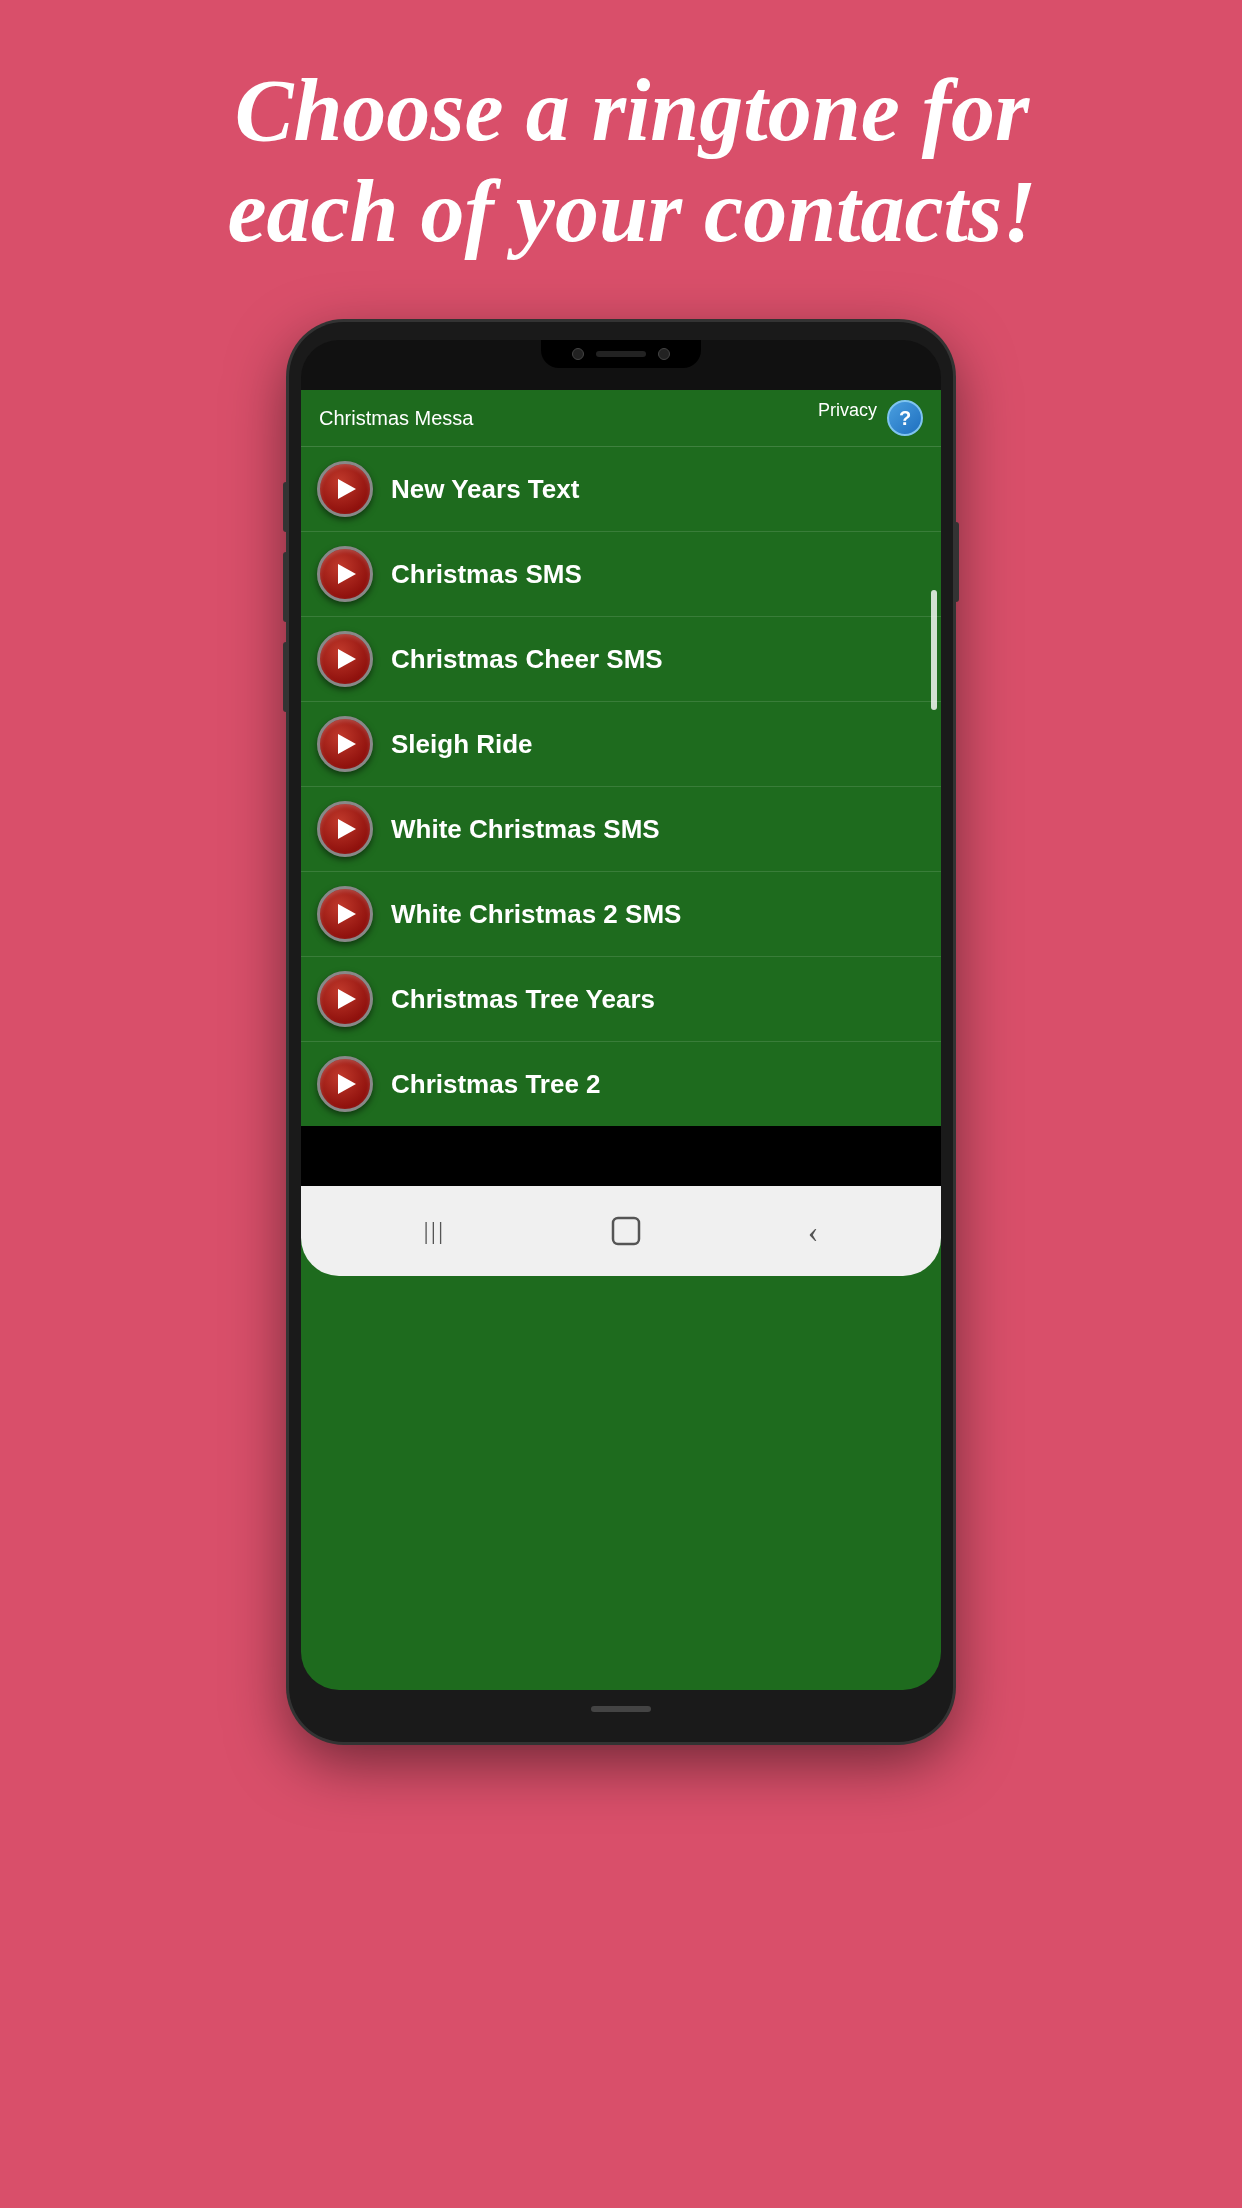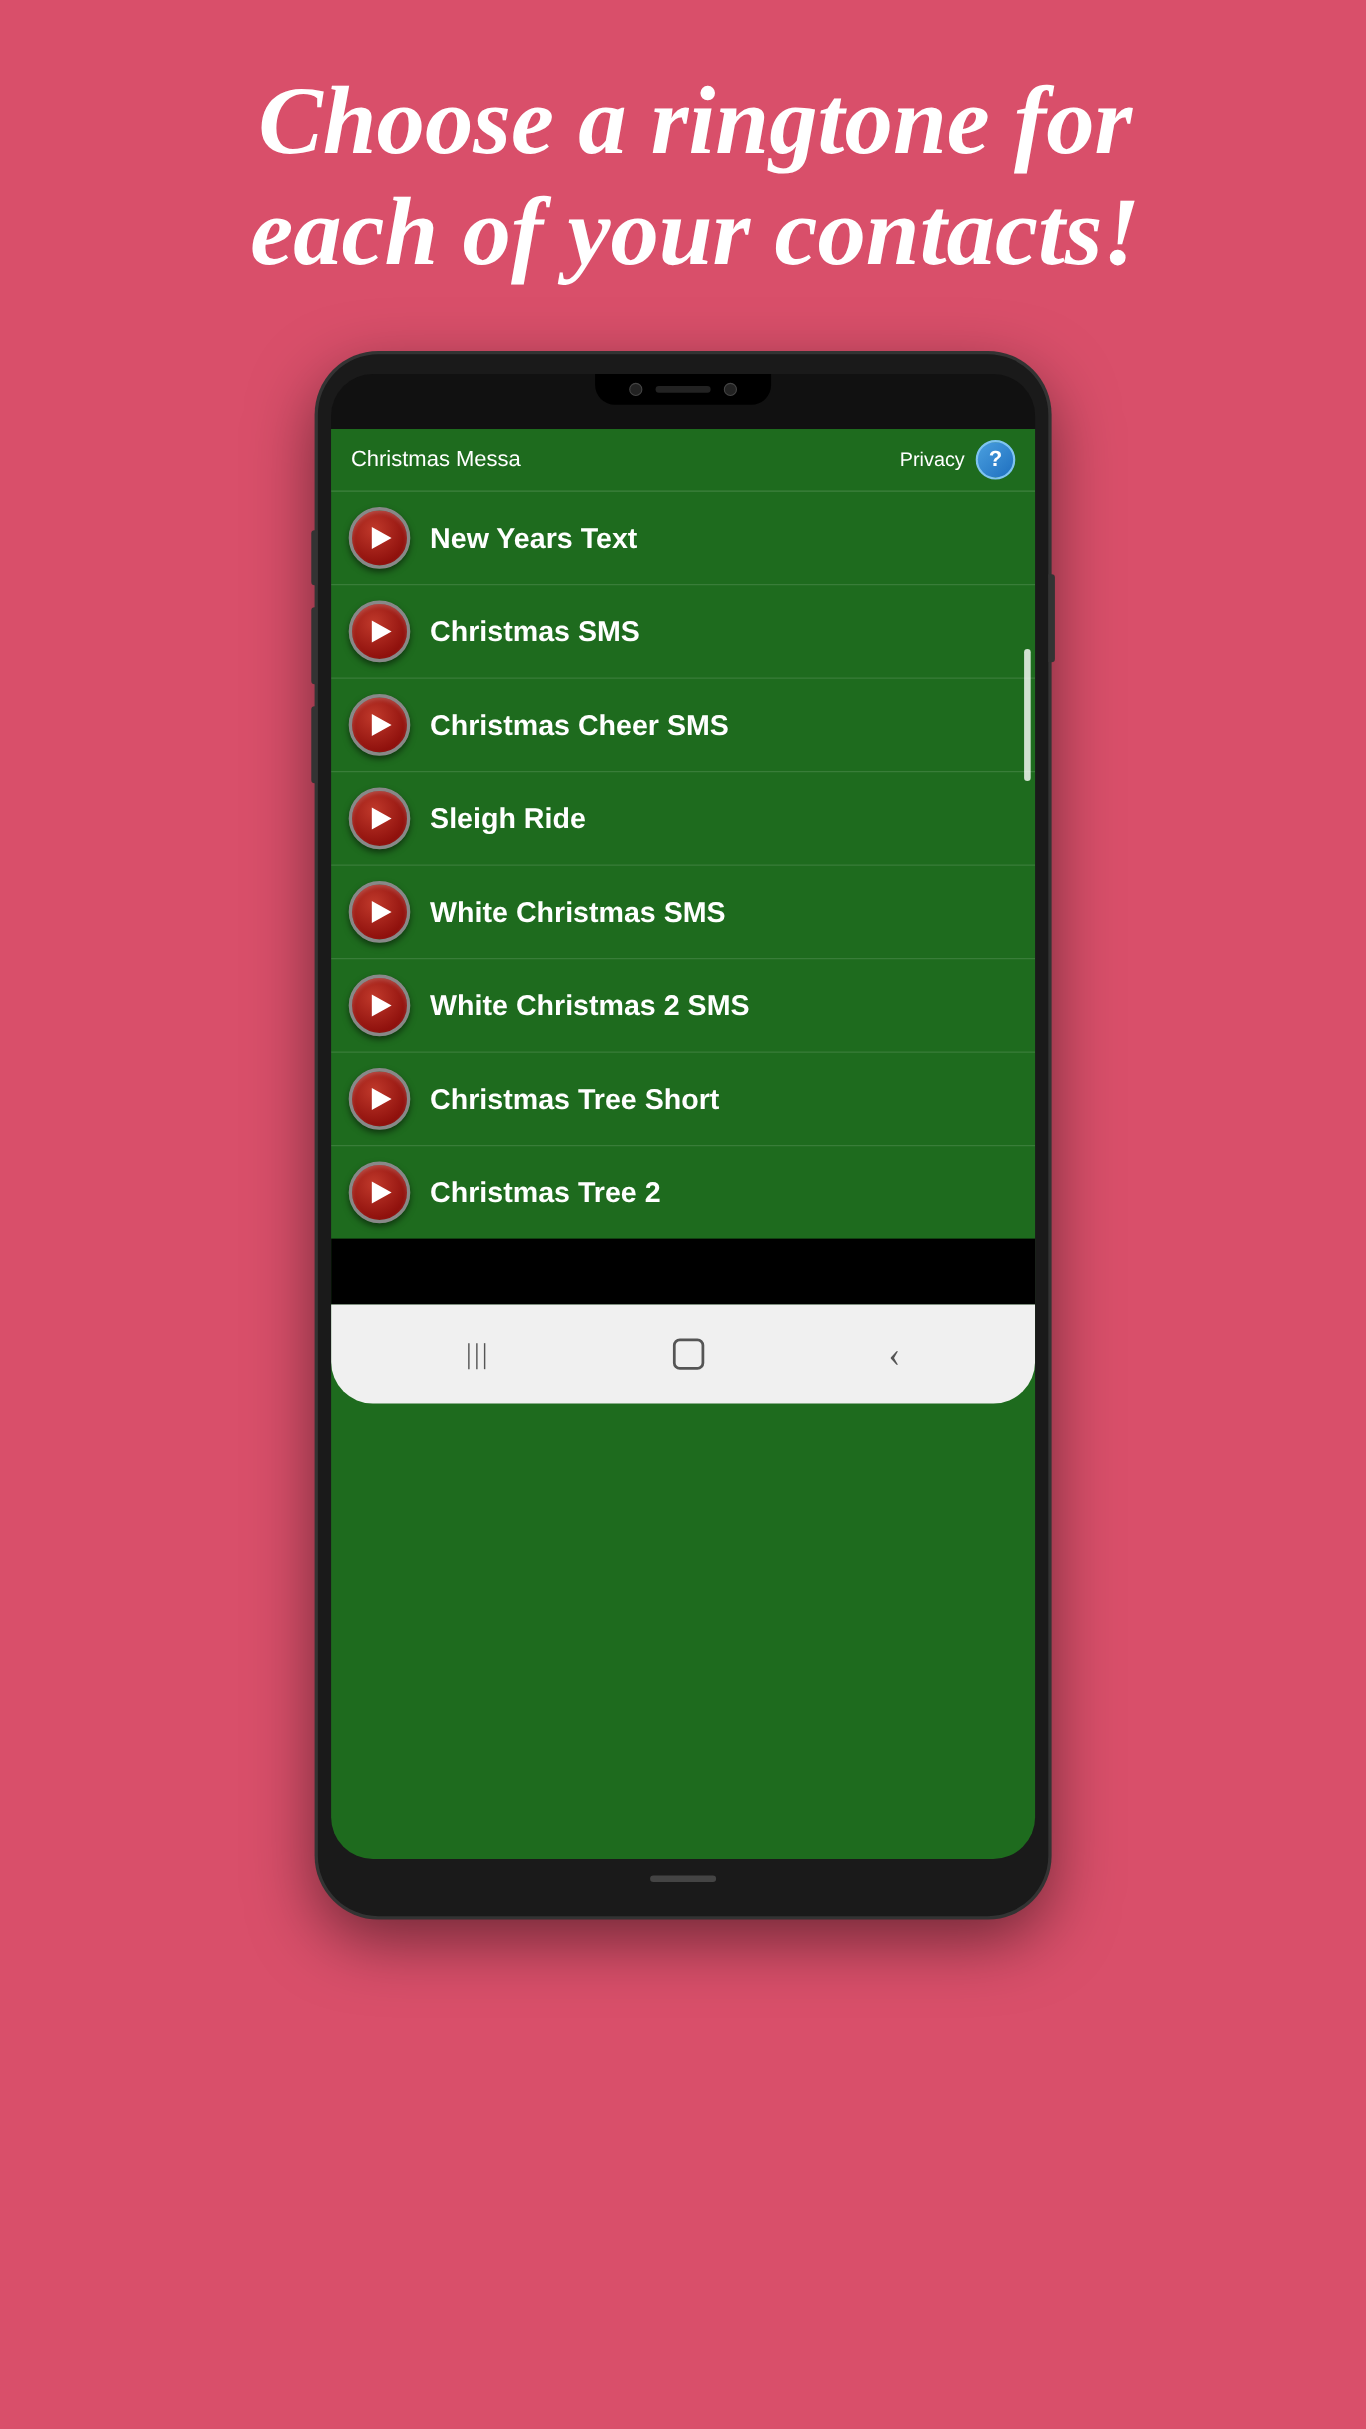--- a/index.html
+++ b/index.html
@@ -97,21 +97,21 @@
     }
 
     .screen-title {
       color: #ffffff;
       font-size: 20px;
       font-family: Arial, sans-serif;
     }
 
     .screen-header-right {
       display: flex;
-      align-items: center;
+      align-items: flex-start;
       gap: 10px;
     }
 
     .privacy-link {
       color: #ffffff;
       font-size: 18px;
       font-family: Arial, sans-serif;
     }
 
     .help-btn {
@@ -318,21 +318,21 @@
           <div class="ringtone-item">
             <div class="play-btn"></div>
             <span class="ringtone-name">White Christmas SMS</span>
           </div>
           <div class="ringtone-item">
             <div class="play-btn"></div>
             <span class="ringtone-name">White Christmas 2 SMS</span>
           </div>
           <div class="ringtone-item">
             <div class="play-btn"></div>
-            <span class="ringtone-name">Christmas Tree Short</span>
+            <span class="ringtone-name">Christmas Tree Years</span>
           </div>
           <div class="ringtone-item">
             <div class="play-btn"></div>
             <span class="ringtone-name">Christmas Tree 2</span>
           </div>
         </div>
 
         <div style="background:#000; height: 60px;"></div>
 
         <div class="scrollbar"></div>

